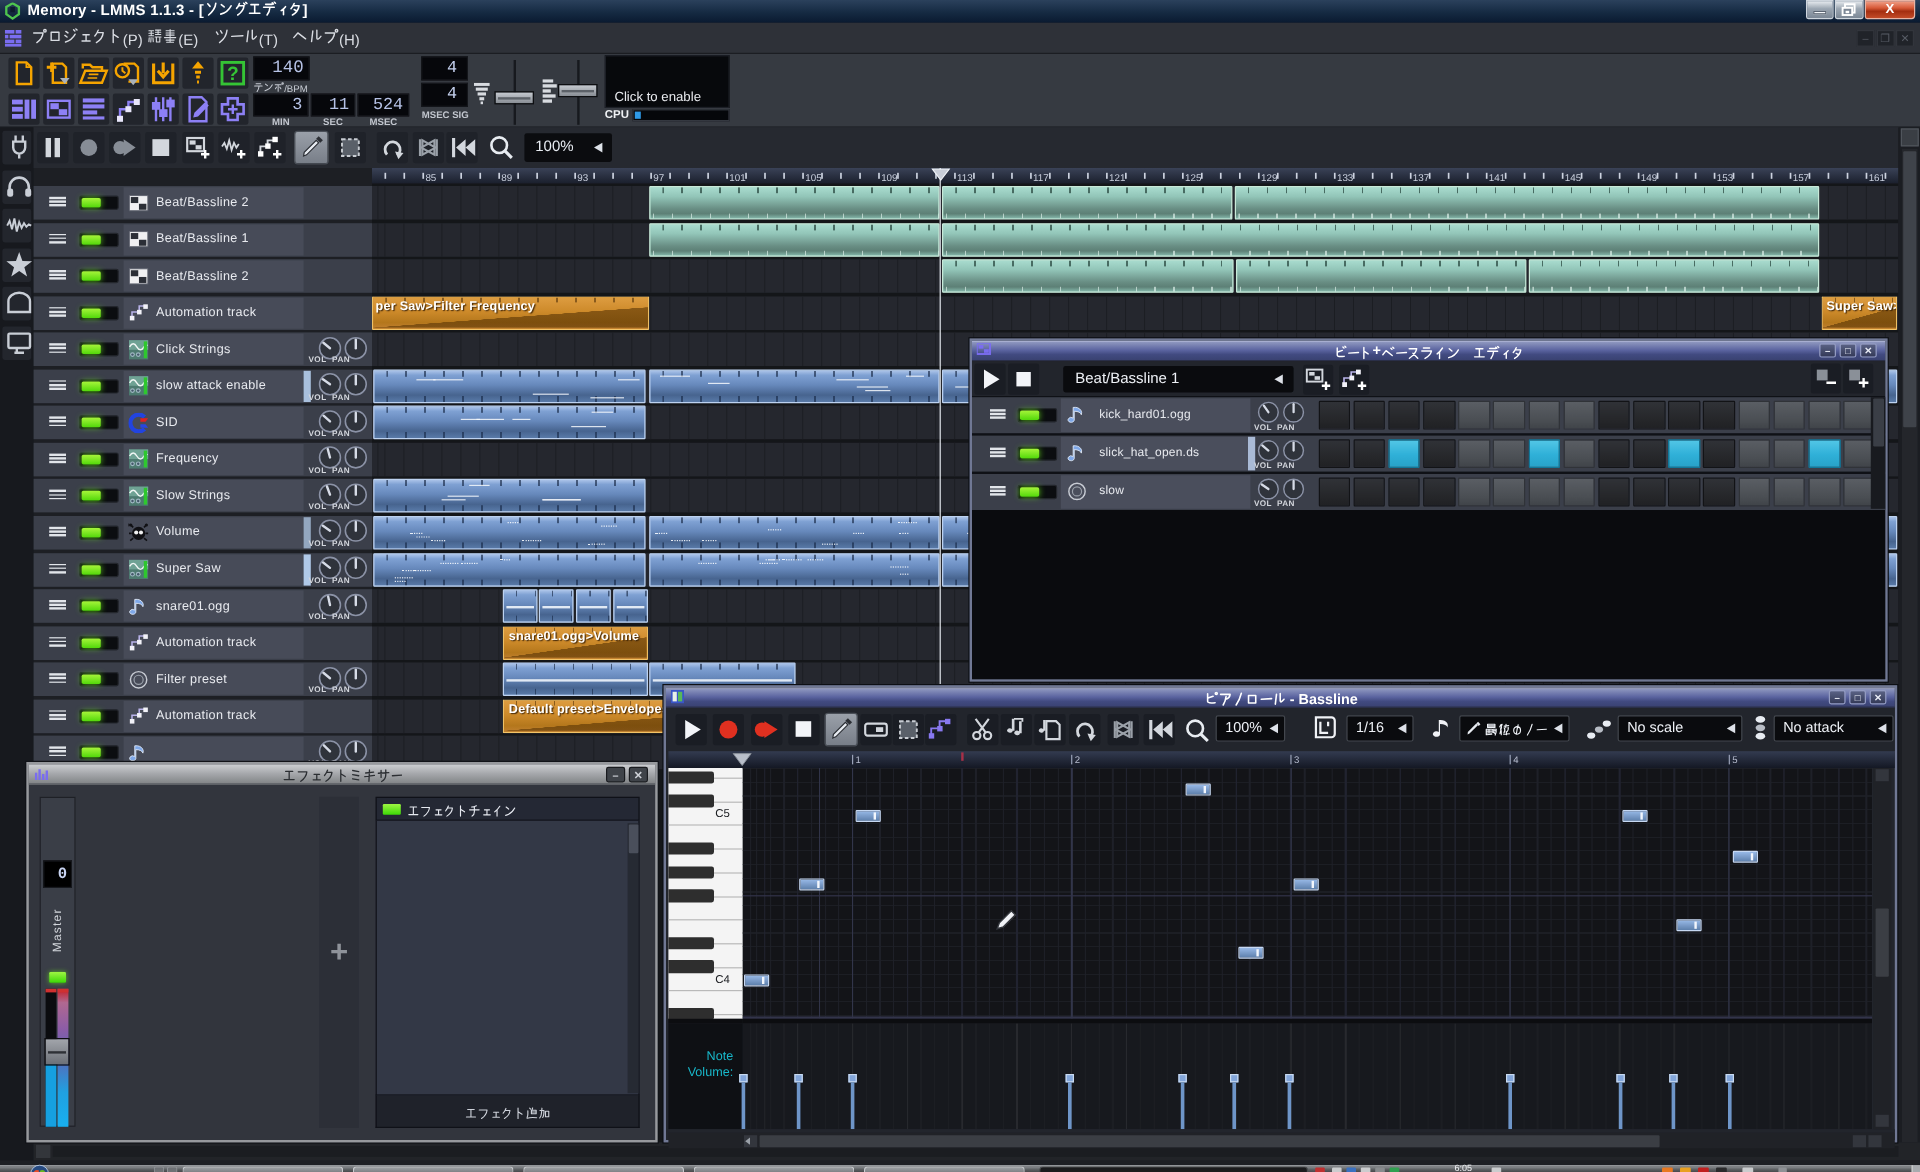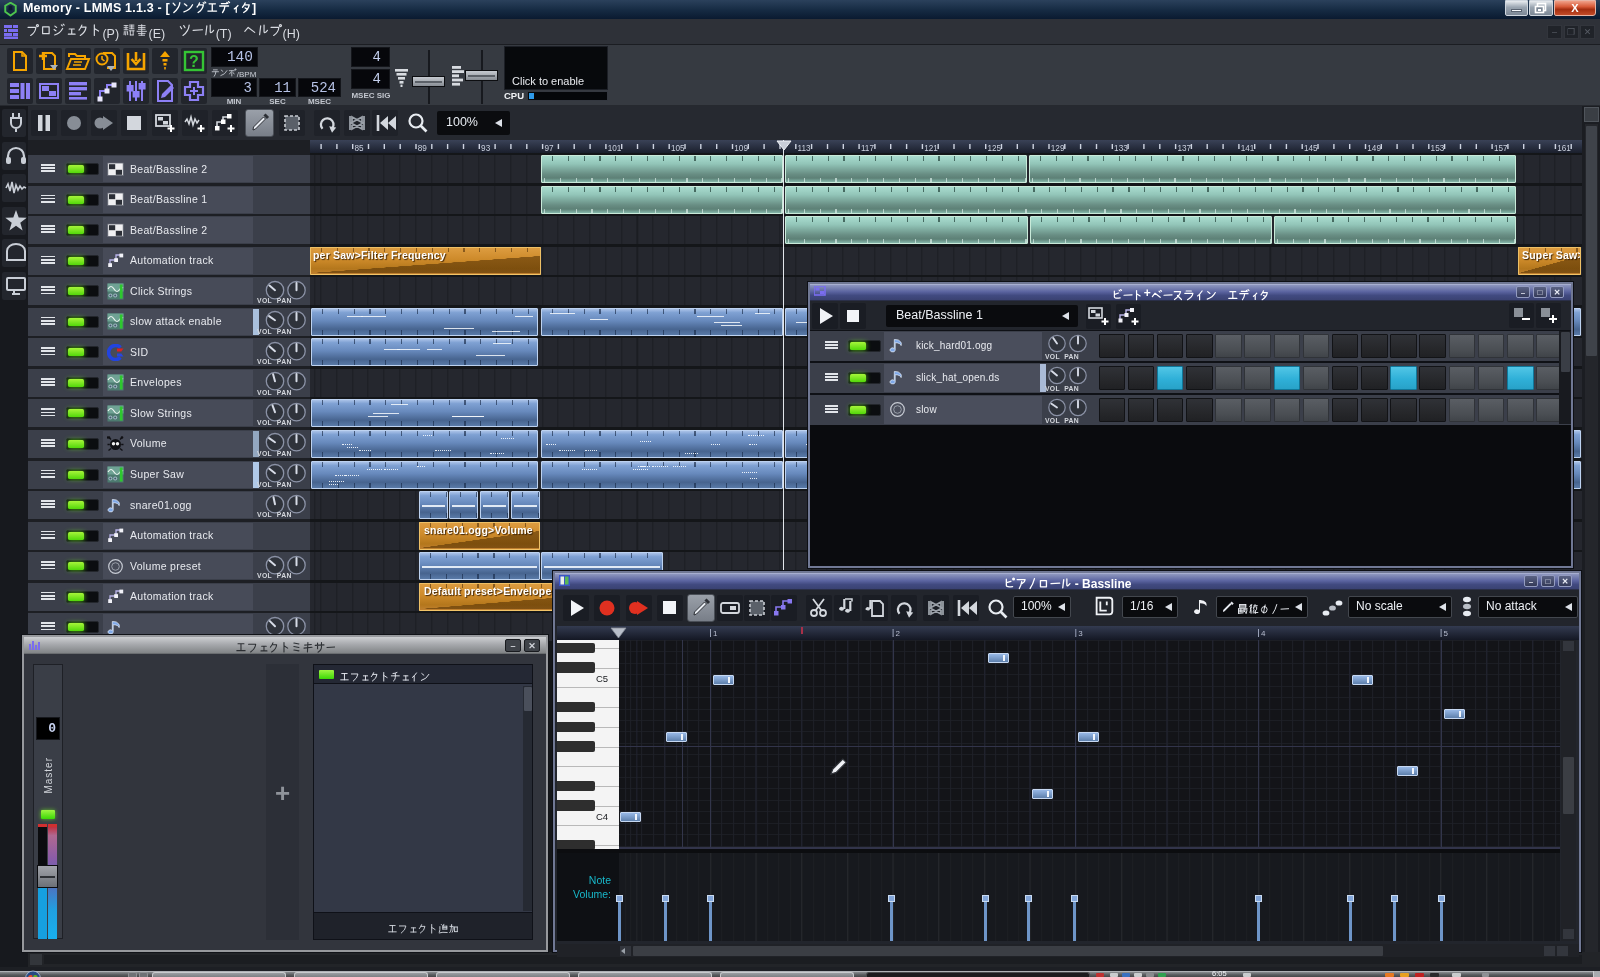--- a/index.html
+++ b/index.html
@@ -789,21 +789,21 @@
     <rect x="12.8" y="1.5" width="2.8" height="14" fill="#2ec82e"></rect>
     <g fill="#9fb8c2">
       <circle cx="3.4" cy="12.5" r="2"></circle>
       <circle cx="8.2" cy="12.5" r="2"></circle>
     </g>
     <g fill="#44586a">
       <circle cx="3.4" cy="12.5" r="1"></circle>
       <circle cx="8.2" cy="12.5" r="1"></circle>
     </g>
   </svg>
-<div style="position:absolute;left:130px;top:376.35px;font-size:10.5px;color:#e8eaef;letter-spacing:0.3px;white-space:nowrap;">Envelopes</div>
+<div style="position:absolute;left:130px;top:376.35px;font-size:10.5px;color:#e8eaef;letter-spacing:0.3px;white-space:nowrap;">Frequency</div>
 <svg style="position:absolute;left:263.5px;top:371.35px" width="46" height="21" viewBox="0 0 46 21">
     <circle cx="11" cy="10.2" r="8.7" fill="#2f333b" stroke="#8b92a6" stroke-width="1.3"></circle>
     <path d="M11,10.2 L9.1,3.2" stroke="#d6dbe6" stroke-width="2" stroke-linecap="round"></path>
     <circle cx="32.5" cy="10.2" r="8.7" fill="#2f333b" stroke="#8b92a6" stroke-width="1.3"></circle>
     <path d="M32.5,10.2 L32.5,3.0" stroke="#d6dbe6" stroke-width="2" stroke-linecap="round"></path>
   </svg>
 <div style="position:absolute;left:257px;top:388.85px;width:52px;font-size:6.8px;font-weight:bold;color:#d4d7dd;letter-spacing:0.4px;">VOL&nbsp;&nbsp;PAN</div>
 <div style="position:absolute;left:28px;top:399.4px;width:282px;height:28px;background:#3b3f4a;"></div>
 <div style="position:absolute;left:28px;top:399.4px;width:40px;height:28px;">
     <div style="position:absolute;left:13px;top:9px;width:14px;height:1.7px;background:#e2e5ea;"></div>
@@ -938,21 +938,21 @@
     <div style="position:absolute;left:13px;top:12.2px;width:14px;height:1.7px;background:#e2e5ea;"></div>
     <div style="position:absolute;left:13px;top:15.4px;width:14px;height:1.7px;background:#e2e5ea;"></div>
   </div>
 <div style="position:absolute;left:66px;top:560.15px;width:33px;height:12px;background:#0b0d10;border-radius:2px;border:1px solid #23262c;"></div>
 <div style="position:absolute;left:68px;top:562.15px;width:16px;height:8px;background:linear-gradient(#a6f53a,#52d80a);border-radius:1.5px;box-shadow:0 0 5px rgba(110,240,30,0.8);"></div>
 <div style="position:absolute;left:103px;top:553.15px;width:150px;height:26px;background:#474b58;"></div>
 <svg style="position:absolute;left:107px;top:557.65px" width="17" height="17" viewBox="0 0 17 17">
     <circle cx="8.5" cy="8.5" r="6.8" fill="none" stroke="#c8ccd4" stroke-width="1.2"></circle>
     <circle cx="8.5" cy="8.5" r="3.8" fill="none" stroke="#9aa0aa" stroke-width="1"></circle>
   </svg>
-<div style="position:absolute;left:130px;top:559.65px;font-size:10.5px;color:#e8eaef;letter-spacing:0.3px;white-space:nowrap;">Volume preset</div>
+<div style="position:absolute;left:130px;top:559.65px;font-size:10.5px;color:#e8eaef;letter-spacing:0.3px;white-space:nowrap;">Filter preset</div>
 <svg style="position:absolute;left:263.5px;top:554.65px" width="46" height="21" viewBox="0 0 46 21">
     <circle cx="11" cy="10.2" r="8.7" fill="#2f333b" stroke="#8b92a6" stroke-width="1.3"></circle>
     <path d="M11,10.2 L5.5,5.6" stroke="#d6dbe6" stroke-width="2" stroke-linecap="round"></path>
     <circle cx="32.5" cy="10.2" r="8.7" fill="#2f333b" stroke="#8b92a6" stroke-width="1.3"></circle>
     <path d="M32.5,10.2 L32.5,3.0" stroke="#d6dbe6" stroke-width="2" stroke-linecap="round"></path>
   </svg>
 <div style="position:absolute;left:257px;top:572.15px;width:52px;font-size:6.8px;font-weight:bold;color:#d4d7dd;letter-spacing:0.4px;">VOL&nbsp;&nbsp;PAN</div>
 <div style="position:absolute;left:28px;top:582.7px;width:282px;height:28px;background:#3b3f4a;"></div>
 <div style="position:absolute;left:28px;top:582.7px;width:40px;height:28px;">
     <div style="position:absolute;left:13px;top:9px;width:14px;height:1.7px;background:#e2e5ea;"></div>

